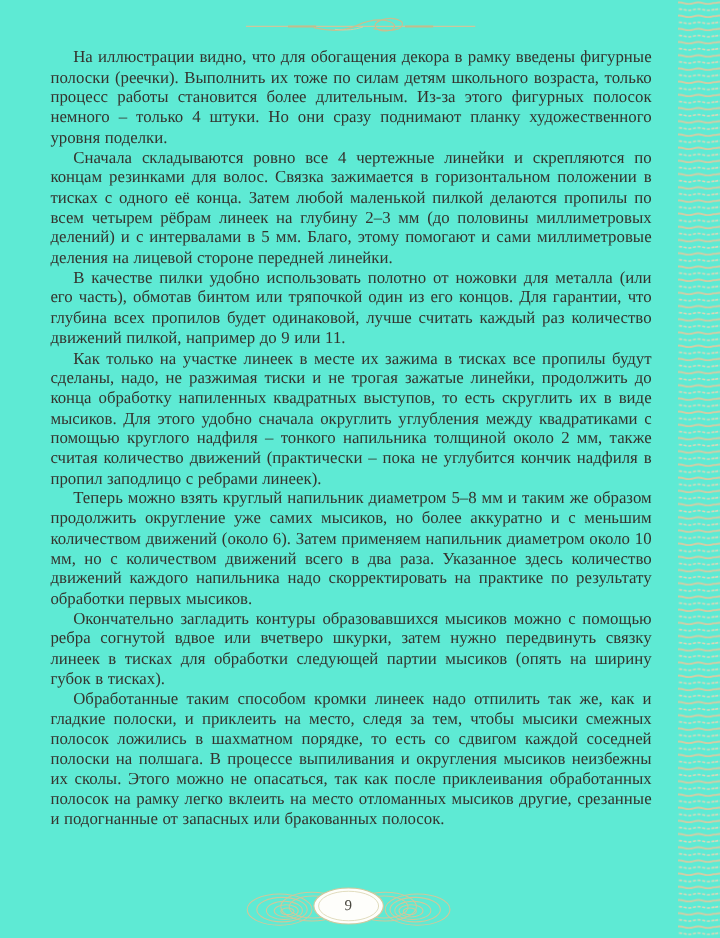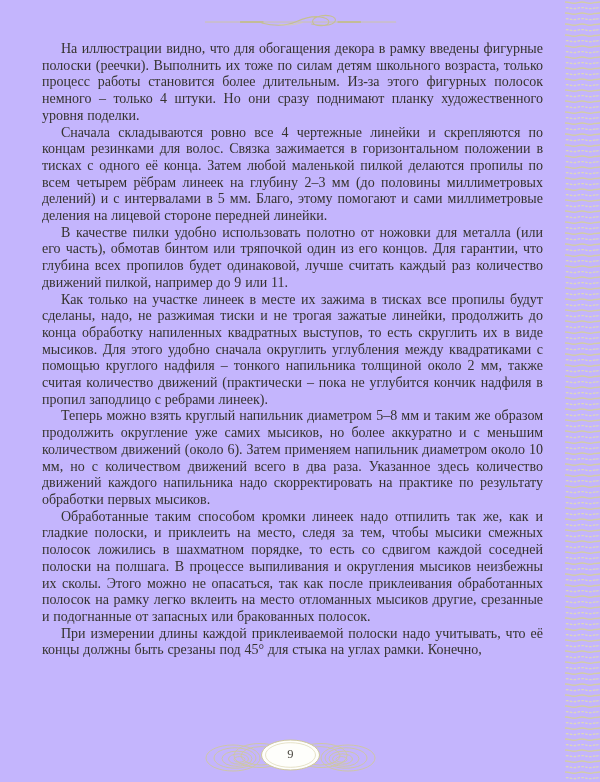--- a/index.html
+++ b/index.html
@@ -10,21 +10,21 @@
   body {
     width: 600px;
     height: 782px;
     position: relative;
     overflow: hidden;
     font-family: "Liberation Serif", "DejaVu Serif", serif;
   }
   .book-page {
     position: absolute;
     inset: 0;
-    background: #c4b5fd;
+    background: #5eead4;
   }
 
   
   .top-ornament {
     position: absolute;
     top: 12px;
     left: 203px;
     width: 195px;
     height: 20px;
   }
@@ -95,22 +95,22 @@
              C 127 1.2, 138 4.6, 135.5 9.2 C 133 13.8, 122 14.6, 111 12" fill="none" stroke="#c6c092" stroke-width="1.1"></path>
     <path d="M78 12.5 C 88 13.8, 95 12.8, 102 10.5" fill="none" stroke="#d4cfa8" stroke-width="0.8"></path>
   </svg>
 
   <div class="body-text">
     <p>На иллюстрации видно, что для обогащения декора в рамку введены фигурные полоски (реечки). Выполнить их тоже по силам детям школьного возраста, только процесс работы становится более длительным. Из-за этого фигурных полосок немного – только 4 штуки. Но они сразу поднимают планку художественного уровня поделки.</p>
     <p>Сначала складываются ровно все 4 чертежные линейки и скрепляются по концам резинками для волос. Связка зажимается в горизонтальном положении в тисках с одного её конца. Затем любой маленькой пилкой делаются пропилы по всем четырем рёбрам линеек на глубину 2–3 мм (до половины миллиметровых делений) и с интервалами в 5 мм. Благо, этому помогают и сами миллиметровые деления на лицевой стороне передней линейки.</p>
     <p>В качестве пилки удобно использовать полотно от ножовки для металла (или его часть), обмотав бинтом или тряпочкой один из его концов. Для гарантии, что глубина всех пропилов будет одинаковой, лучше считать каждый раз количество движений пилкой, например до 9 или 11.</p>
     <p>Как только на участке линеек в месте их зажима в тисках все пропилы будут сделаны, надо, не разжимая тиски и не трогая зажатые линейки, продолжить до конца обработку напиленных квадратных выступов, то есть скруглить их в виде мысиков. Для этого удобно сначала округлить углубления между квадратиками с помощью круглого надфиля – тонкого напильника толщиной около 2 мм, также считая количество движений (практически – пока не углубится кончик надфиля в пропил заподлицо с ребрами линеек).</p>
     <p>Теперь можно взять круглый напильник диаметром 5–8 мм и таким же образом продолжить округление уже самих мысиков, но более аккуратно и с меньшим количеством движений (около 6). Затем применяем напильник диаметром около 10 мм, но с количеством движений всего в два раза. Указанное здесь количество движений каждого напильника надо скорректировать на практике по результату обработки первых мысиков.</p>
+    <p>Окончательно загладить контуры образовавшихся мысиков можно с помощью ребра согнутой вдвое или вчетверо шкурки, затем нужно передвинуть связку линеек в тисках для обработки следующей партии мысиков (опять на ширину губок в тисках).</p>
     <p>Обработанные таким способом кромки линеек надо отпилить так же, как и гладкие полоски, и приклеить на место, следя за тем, чтобы мысики смежных полосок ложились в шахматном порядке, то есть со сдвигом каждой соседней полоски на полшага. В процессе выпиливания и округления мысиков неизбежны их сколы. Этого можно не опасаться, так как после приклеивания обработанных полосок на рамку легко вклеить на место отломанных мысиков другие, срезанные и подогнанные от запасных или бракованных полосок.</p>
-    <p>При измерении длины каждой приклеиваемой полоски надо учитывать, что её концы должны быть срезаны под 45° для стыка на углах рамки. Конечно,</p>
   </div>
 
   <div class="footer-ornament">
     <svg viewBox="0 0 175 42" width="175" height="42" aria-hidden="true">
       <g fill="none" stroke="#cfc89c" stroke-width="0.9">
 
         <ellipse cx="30" cy="22" rx="27" ry="13"></ellipse>
         <ellipse cx="32" cy="22" rx="21" ry="10.2"></ellipse>
         <ellipse cx="34" cy="22.7" rx="15" ry="7.6"></ellipse>
         <ellipse cx="35.5" cy="23" rx="10" ry="5.1"></ellipse>

